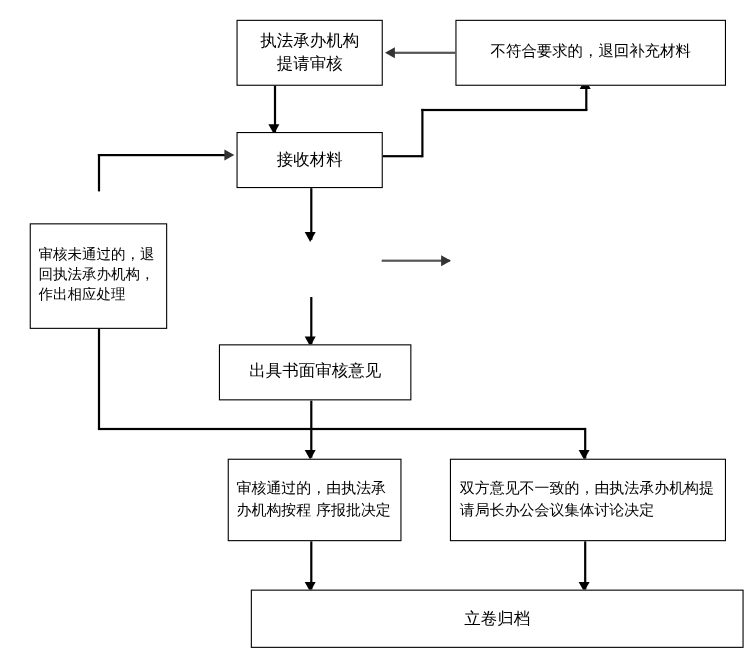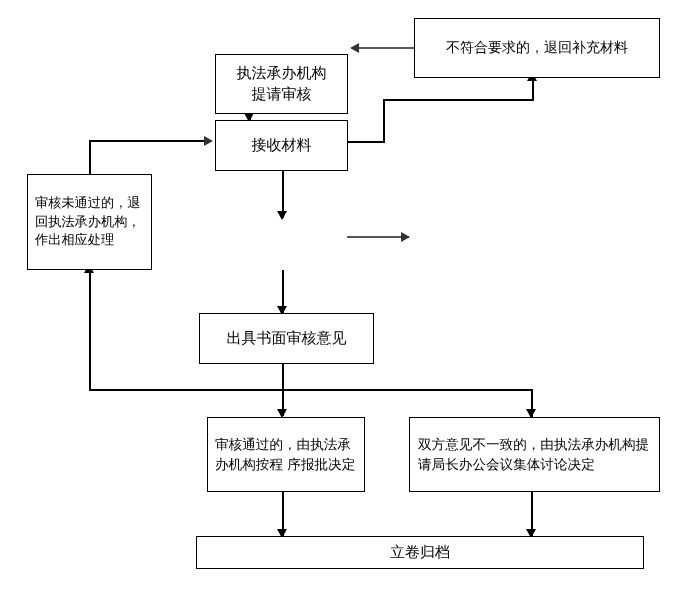--- a/index.html
+++ b/index.html
@@ -35,21 +35,21 @@
     line-height: 1.42;
   }
   .center .txt {
     text-align: center;
   }
   .leftalign .txt {
     text-align: left;
   }
   .f15 { font-size: 15px; }
   .f14 { font-size: 14px; }
-  .f13 { font-size: 13.2px; }
+  .f13 { font-size: 13.2px; margin-top: 29px; }
   .f135 { font-size: 13.6px; }
 
   
   .ln {
     position: absolute;
     background: #000000;
     z-index: 1;
   }
   .ln.gray { background: #555555; }
   .arw {
@@ -119,21 +119,21 @@
 
   <div class="ln" style="left:531px; top:389px; width:1.6px; height:28px;"></div>
   <div class="arw down" style="left:526px; top:409px;"></div>
 
   <div class="ln" style="left:282px; top:492px; width:1.6px; height:44px;"></div>
   <div class="arw down" style="left:277px; top:529px;"></div>
 
   <div class="ln" style="left:531px; top:492px; width:1.6px; height:44px;"></div>
   <div class="arw down" style="left:526px; top:529px;"></div>
 
-  <div class="node center f15" style="left:215px; top:18px; width:133px; height:60px; padding:0 6px;margin-top:36px;">
+  <div class="node center f15" style="left:215px; top:18px; width:133px; height:60px; padding:0 6px;">
     <span class="txt">执法承办机构
 提请审核</span>
   </div>
 
   <div class="node center f14" style="left:414px; top:18px; width:246px; height:60px; padding:0 8px;">
     <span class="txt">不符合要求的，退回补充材料</span>
   </div>
 
   <div class="node center f15" style="left:215px; top:120px; width:133px; height:51px; padding:0 6px;">
     <span class="txt">接收材料</span>
@@ -150,17 +150,17 @@
   </div>
 
   <div class="node leftalign f135" style="left:207px; top:417px; width:158px; height:75px; padding:4px 7px;">
     <span class="txt">审核通过的，由执法承办机构按程 序报批决定</span>
   </div>
 
   <div class="node leftalign f135" style="left:409px; top:417px; width:251px; height:75px; padding:0 8px;">
     <span class="txt">双方意见不一致的，由执法承办机构提请局长办公会议集体讨论决定</span>
   </div>
 
-  <div class="node center f15" style="left:196px; top:536px; width:448px; height:33px; padding:0 6px;">
+  <div class="node center f15" style="left:228px; top:536px; width:448px; height:53px; padding:0 6px;">
     <span class="txt">立卷归档</span>
   </div>
 
 </div>
 
 </body></html>

